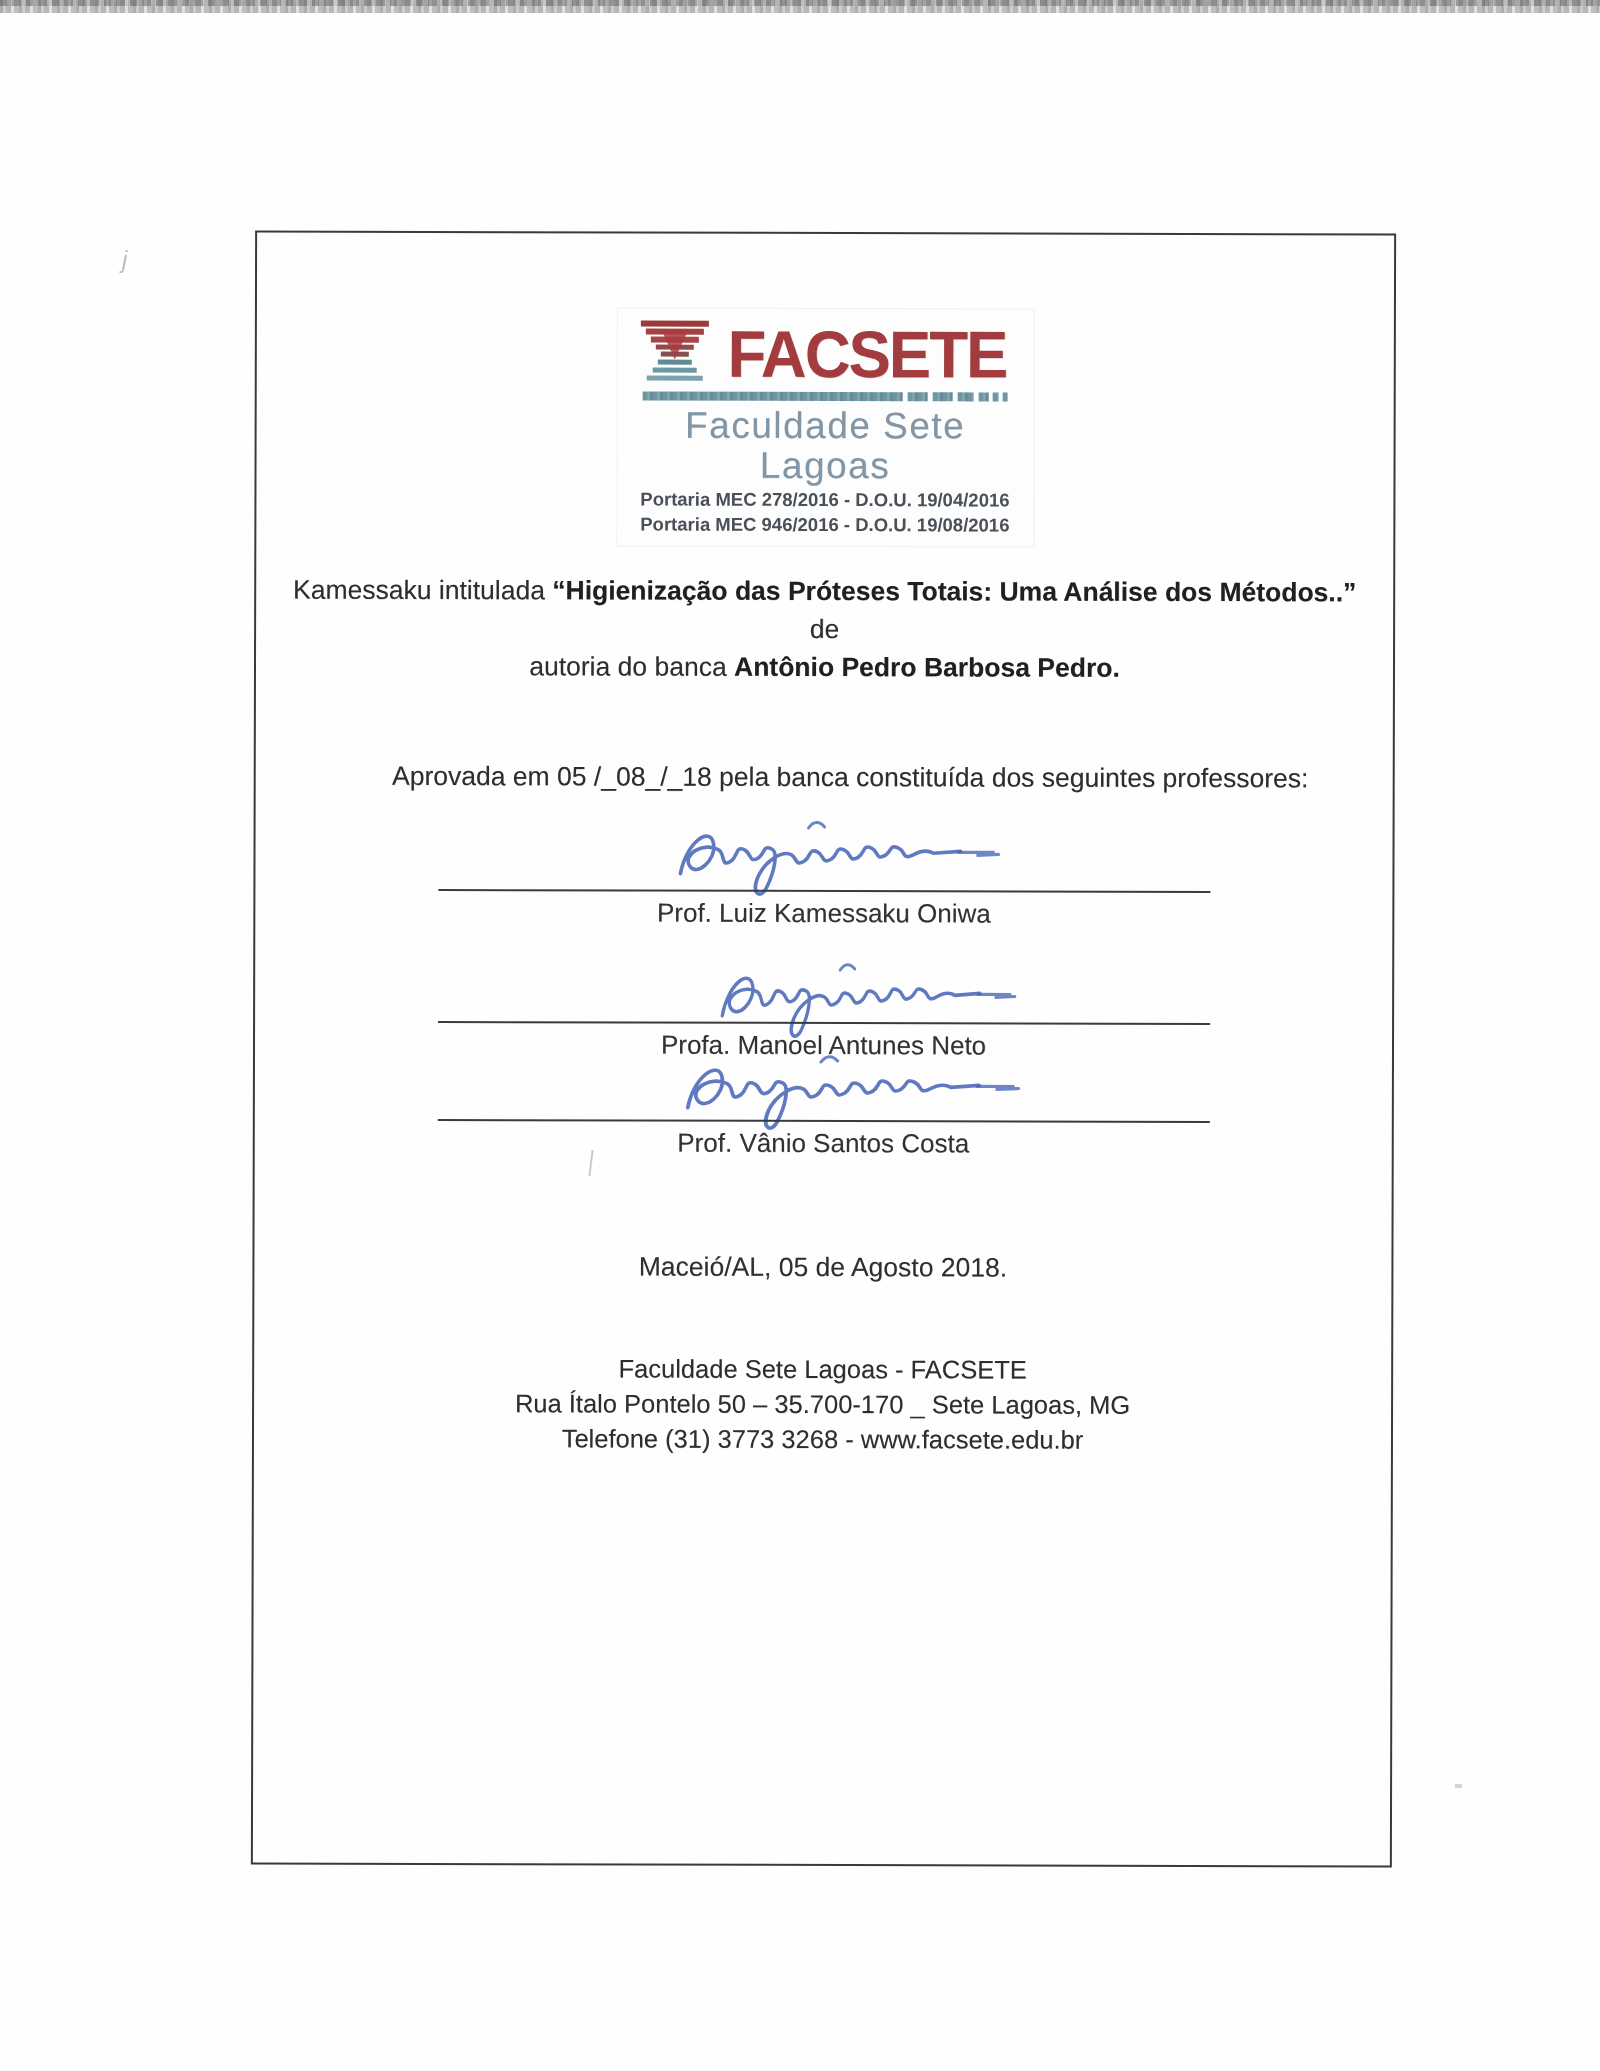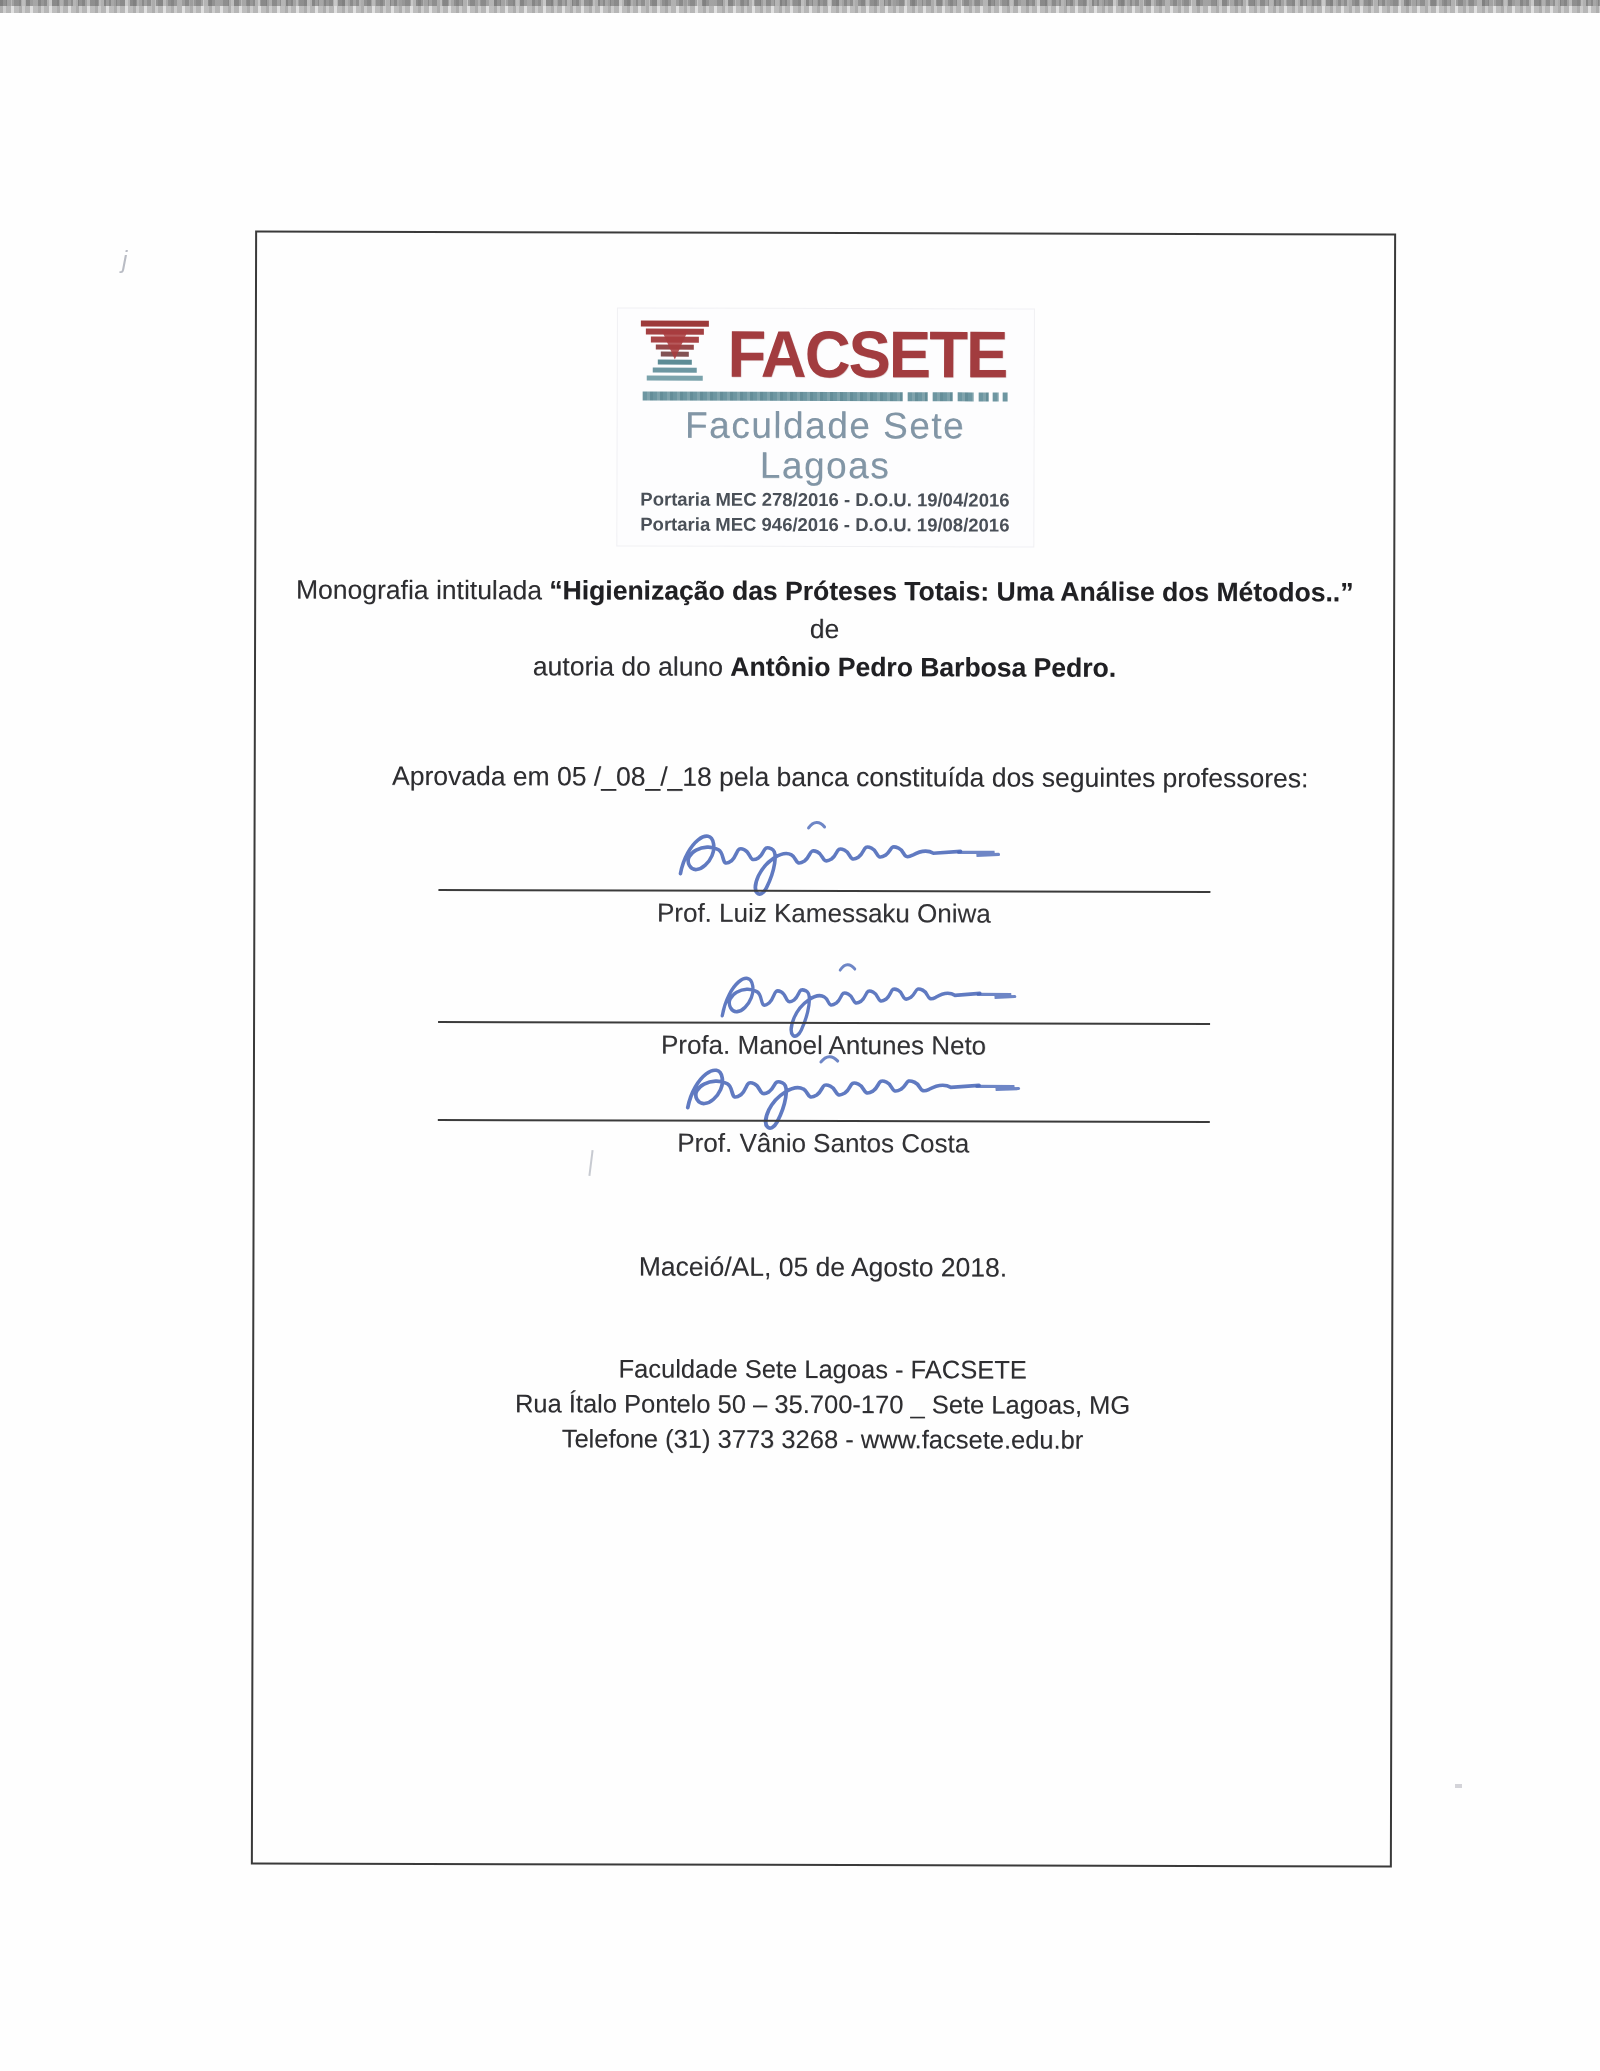--- a/index.html
+++ b/index.html
@@ -130,22 +130,22 @@
           <div class="bar-seg seg-c"></div>
           <div class="bar-seg seg-d"></div>
           <div class="bar-seg seg-e"></div>
       </div>
       <div class="logo-subtitle">Faculdade Sete Lagoas</div>
       <div class="portaria">Portaria MEC 278/2016 - D.O.U. 19/04/2016</div>
       <div class="portaria">Portaria MEC 946/2016 - D.O.U. 19/08/2016</div>
     </div>
 
     <div class="intro doc-text">
-      <span>Monografia intitulada </span><span class="bold">“Higienização das Próteses Totais: Uma Análise dos Métodos..”</span><span> de</span><br>
-      <span>autoria do aluno </span><span class="bold">Antônio Pedro Barbosa Pedro.</span>
+      <span>Kamessaku intitulada </span><span class="bold">“Higienização das Próteses Totais: Uma Análise dos Métodos..”</span><span> de</span><br>
+      <span>autoria do banca </span><span class="bold">Antônio Pedro Barbosa Pedro.</span>
     </div>
 
     <div class="approval doc-text">Aprovada em 05 /_08_/_18  pela banca constituída dos seguintes professores:</div>
 
     <div class="sig-block sig-b1">
       <svg class="sig-scribble s1" viewBox="0 0 348 92">
           <use href="#sig-path"></use>
         </svg>
       <div class="sig-line"></div>
       <div class="sig-name doc-text">Prof. Luiz Kamessaku Oniwa</div>

